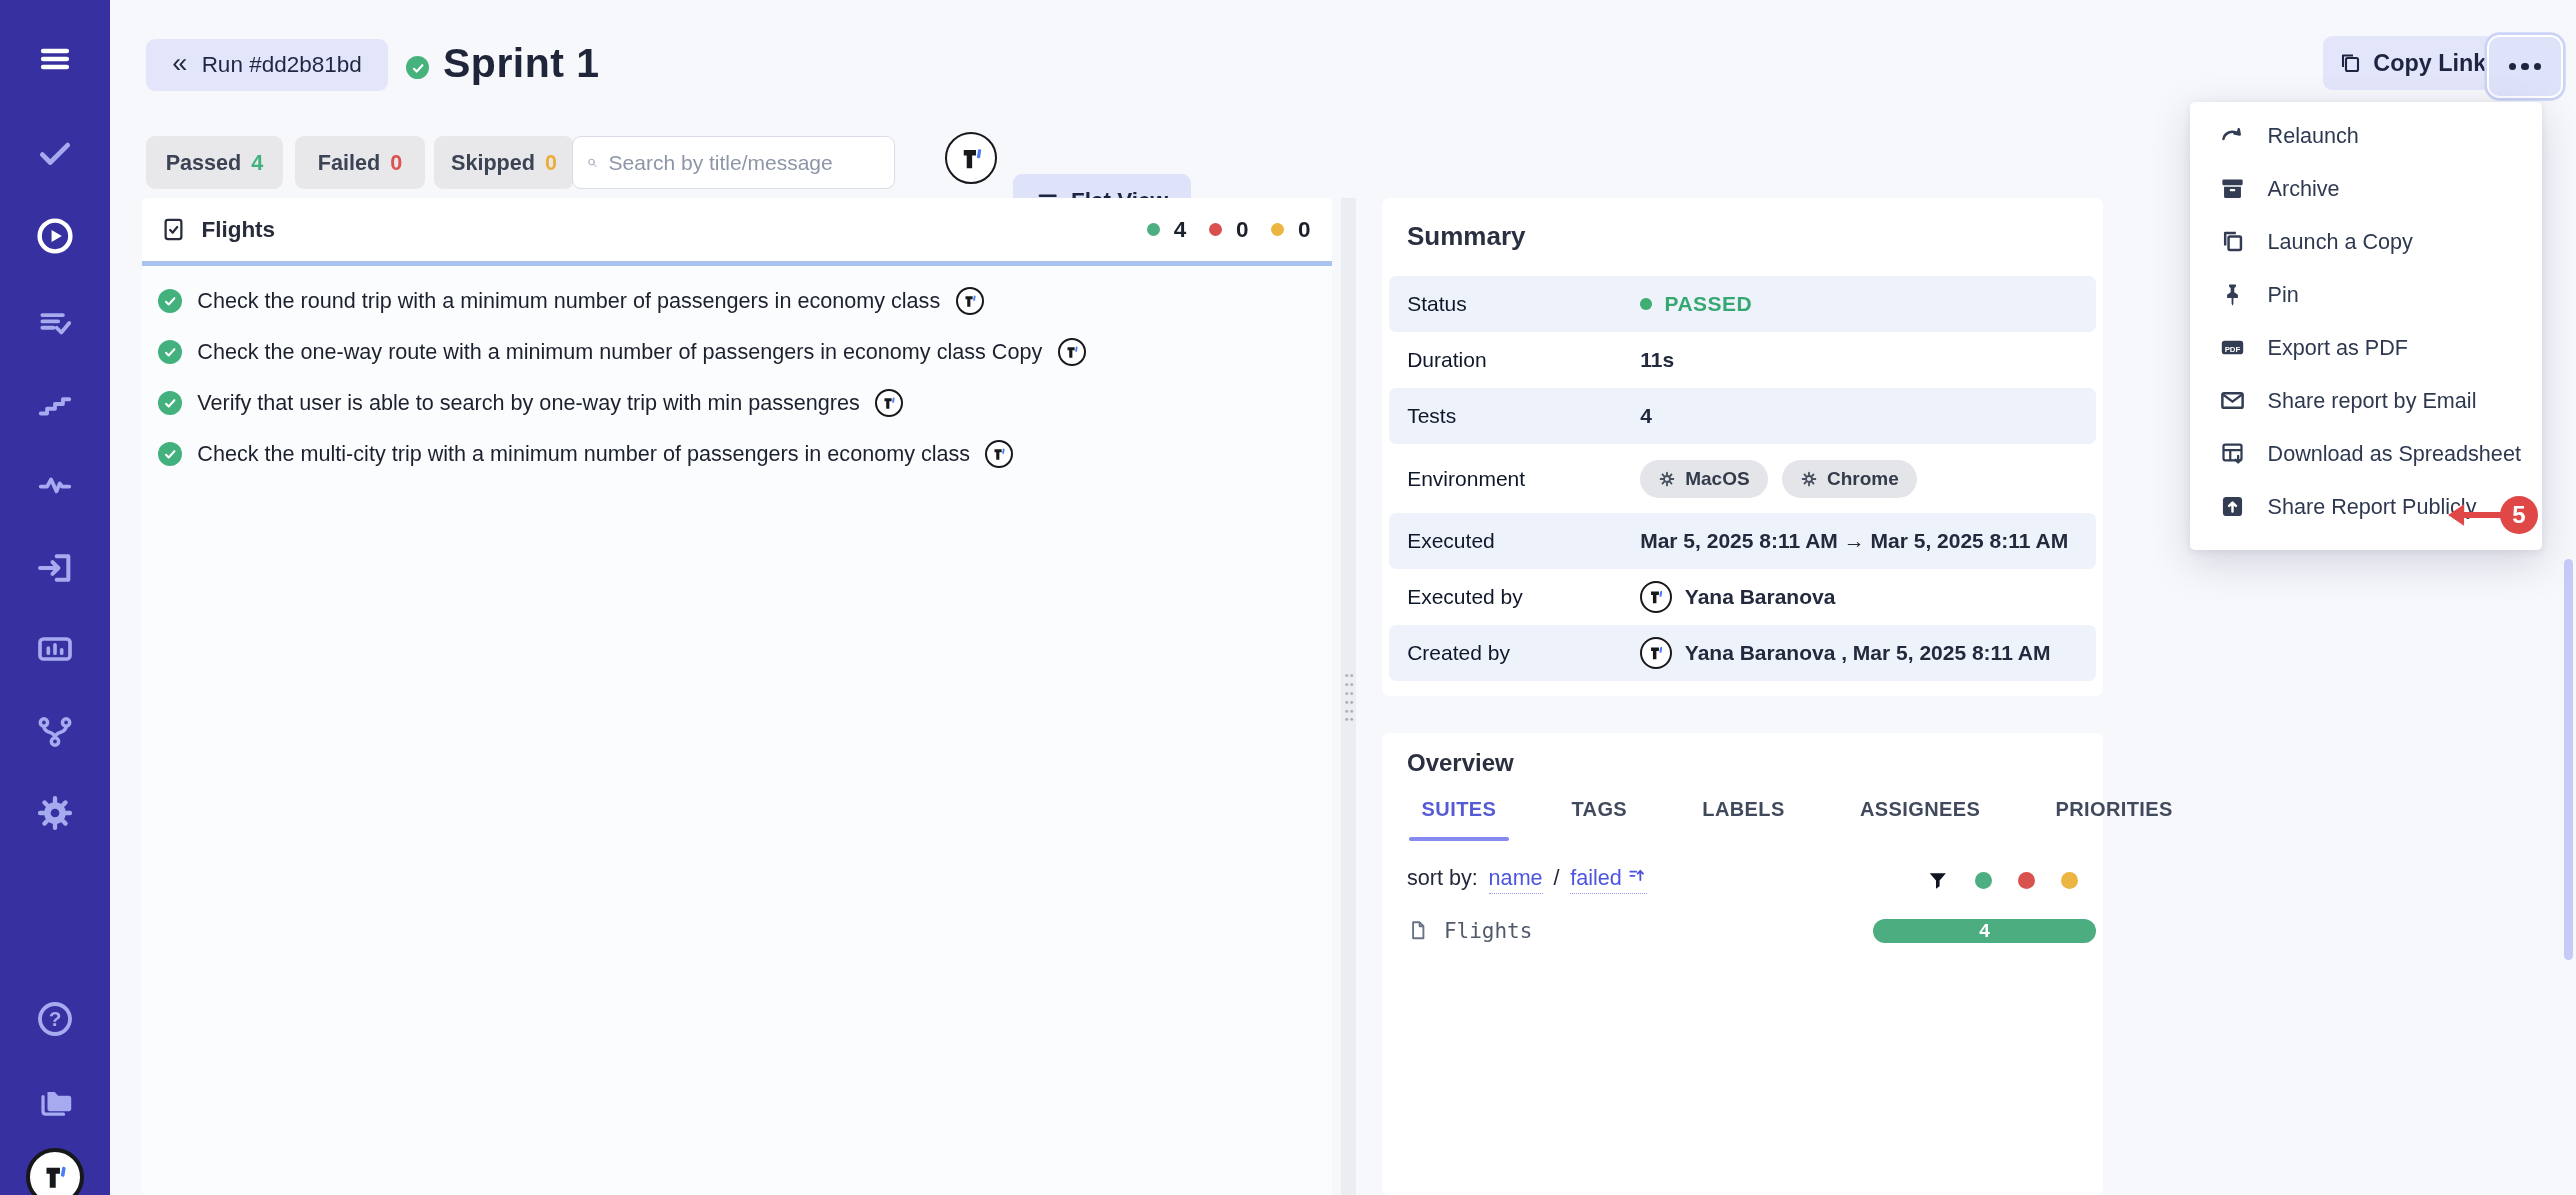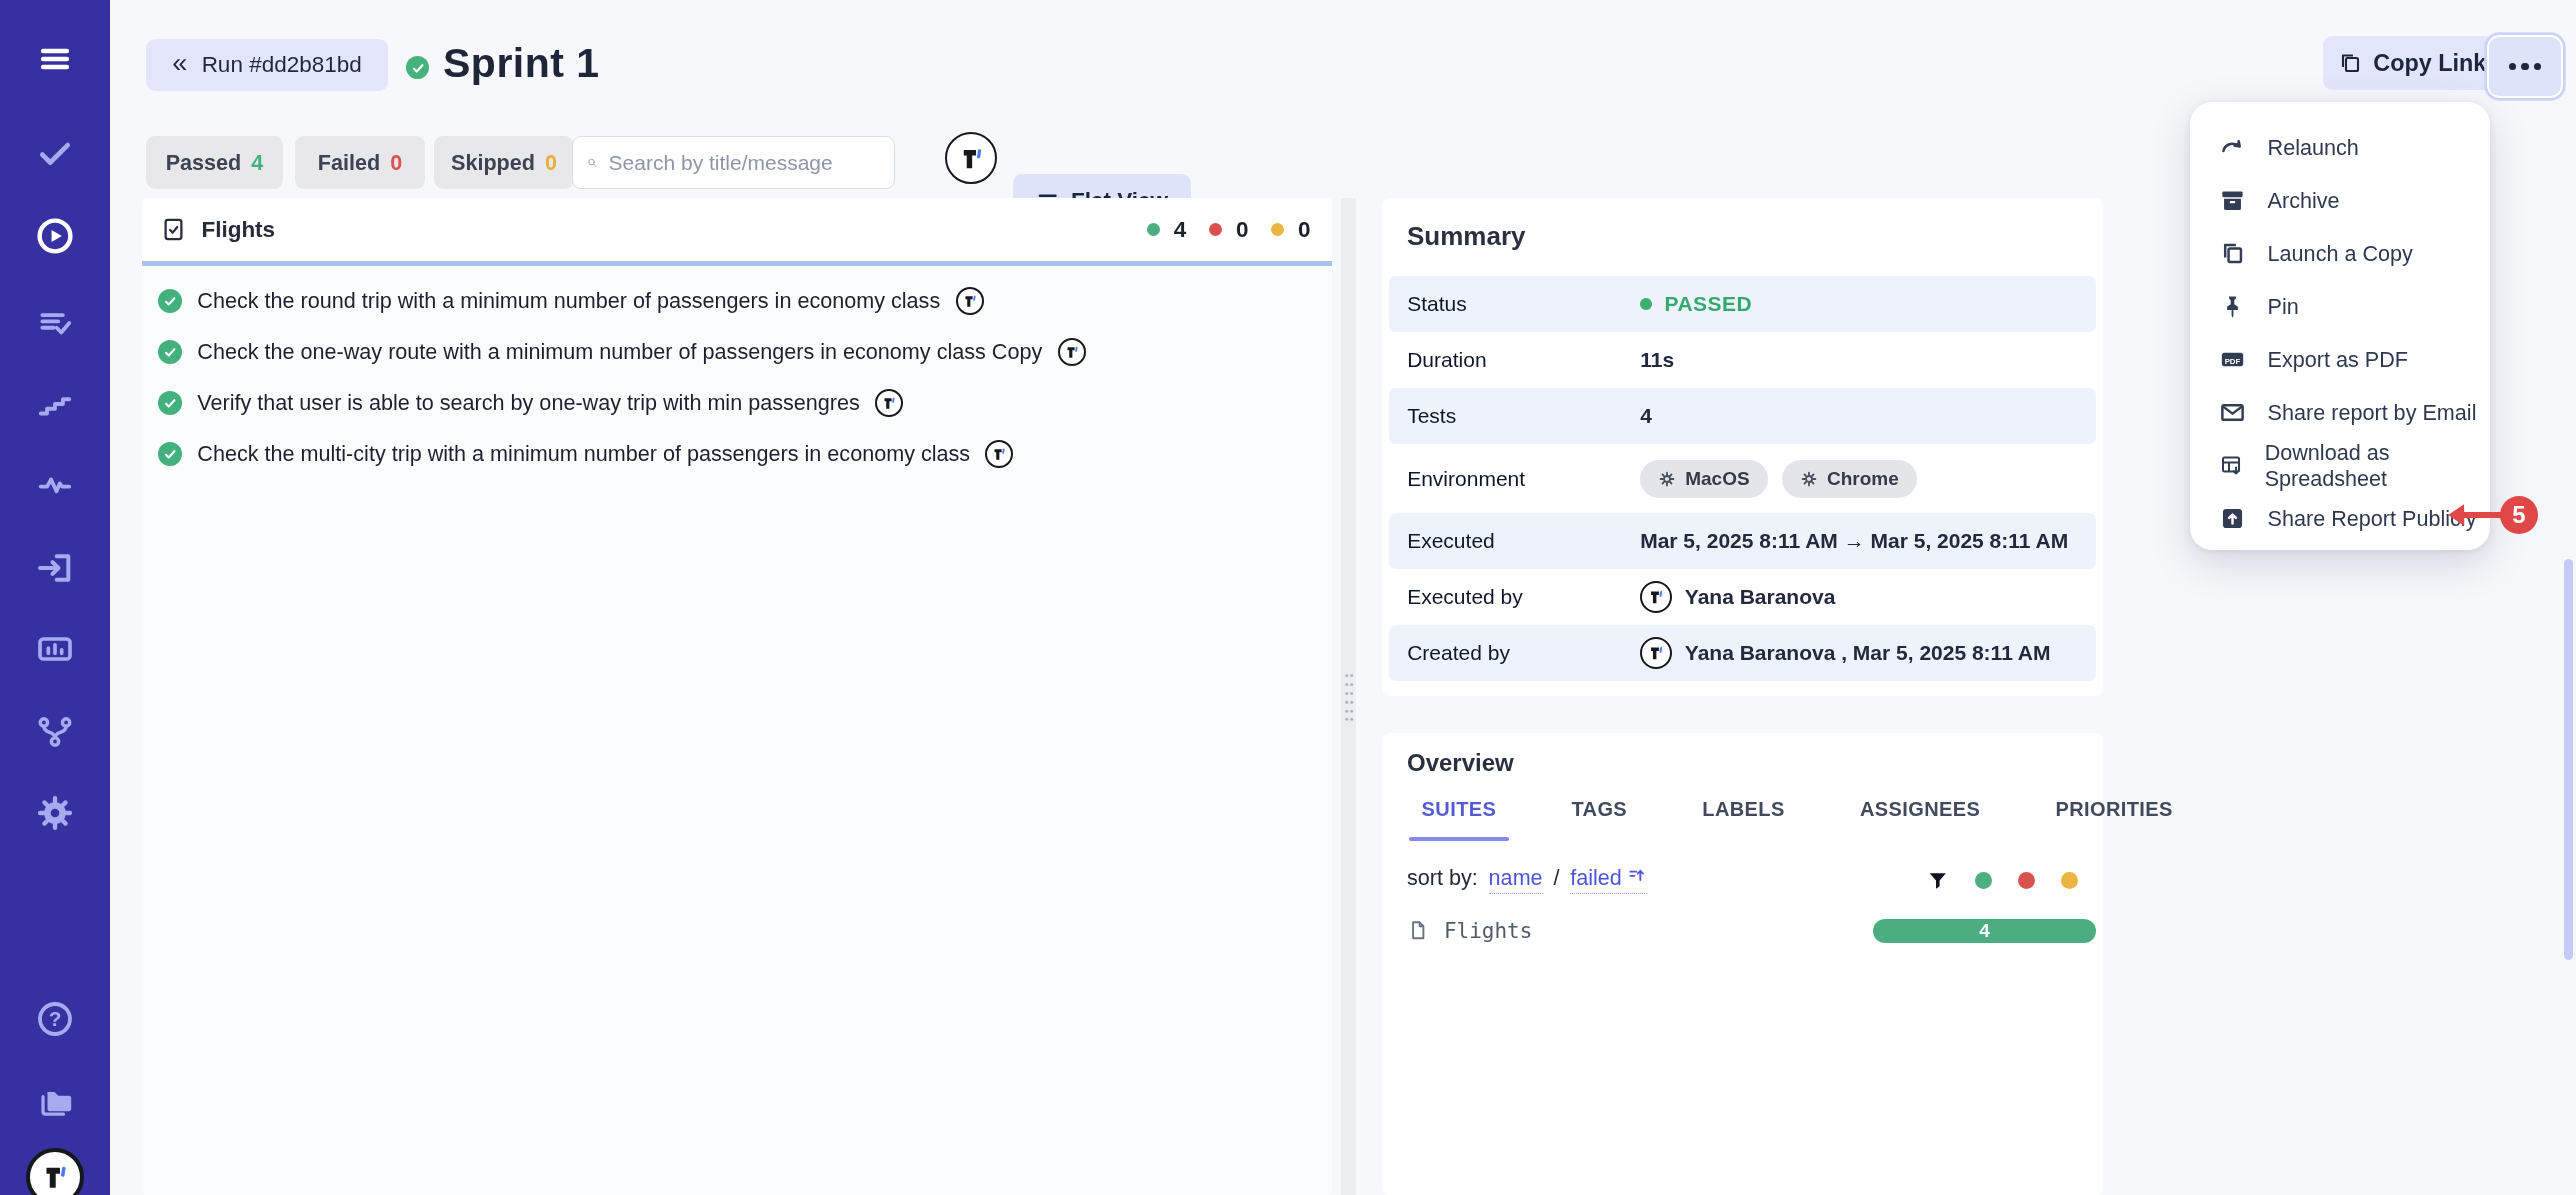--- a/index.html
+++ b/index.html
@@ -70,21 +70,21 @@
   .tab.active::after { content:""; position:absolute; left:0; right:0; bottom:0; height:3.6px; border-radius:1.8px; background:#858af0; }
   .sort-row { position:absolute; left:25px; top:132px; display:flex; align-items:baseline; gap:10.8px; font-size:21.6px; color:#23293a; }
   .sort-link { color:#4d55e0; border-bottom:1.8px dotted #9298ee; padding-bottom:1.8px; cursor:pointer; display:inline-flex; align-items:baseline; gap:5.4px; }
   .ov-filters { position:absolute; top:137px; display:flex; align-items:center; }
   .fdot { width:17px; height:17px; border-radius:50%; cursor:pointer; }
   .ov-row { position:absolute; left:25px; top:177px; right:25px; height:41px; display:flex; align-items:center; gap:14.4px; cursor:pointer; }
   .ov-name { font-family:"DejaVu Sans Mono", monospace; font-size:21px; color:#515a6b; }
   .ov-bar { position:absolute; left:466px; width:223px; height:24px; border-radius:12.6px; background:#4cae80; color:#fff; font-size:19px; font-weight:600; display:flex; align-items:center; justify-content:center; }
 
   
-  .menu { position:absolute; left:2190px; top:102px; width:300px; height:448px; background:#fff; border-radius:22px; box-shadow:0 12.6px 40px rgba(25,30,80,.16), 0 1.8px 7.2px rgba(25,30,80,.08); padding-top:19px; z-index:10; }
+  .menu { position:absolute; left:2190px; top:102px; width:352px; height:448px; background:#fff; border-radius:5px; box-shadow:0 12.6px 40px rgba(25,30,80,.16), 0 1.8px 7.2px rgba(25,30,80,.08); padding-top:7px; z-index:10; }
   .mitem { height:53px; display:flex; align-items:center; padding-left:29px; gap:21.6px; font-size:21.6px; font-weight:500; color:#2e3950; cursor:pointer; }
 
   
   .annot-arrow { position:absolute; left:2444px; top:499px; z-index:12; }
   .annot-badge { position:absolute; left:2500px; top:496px; width:38px; height:38px; border-radius:50%; background:#e04747; color:#fff; font-size:24px; font-weight:700; display:flex; align-items:center; justify-content:center; z-index:12; }
 
   
   .vscroll { position:absolute; left:2564px; top:559px; width:9px; height:401px; background:#c5caf6; border-radius:5.4px; cursor:pointer; }
 
   svg { display:block; }

